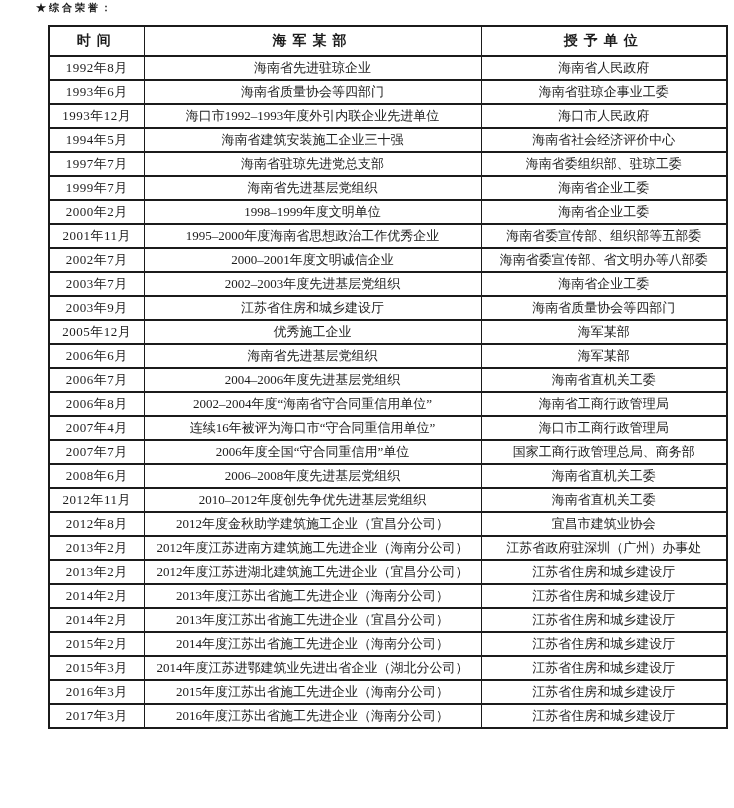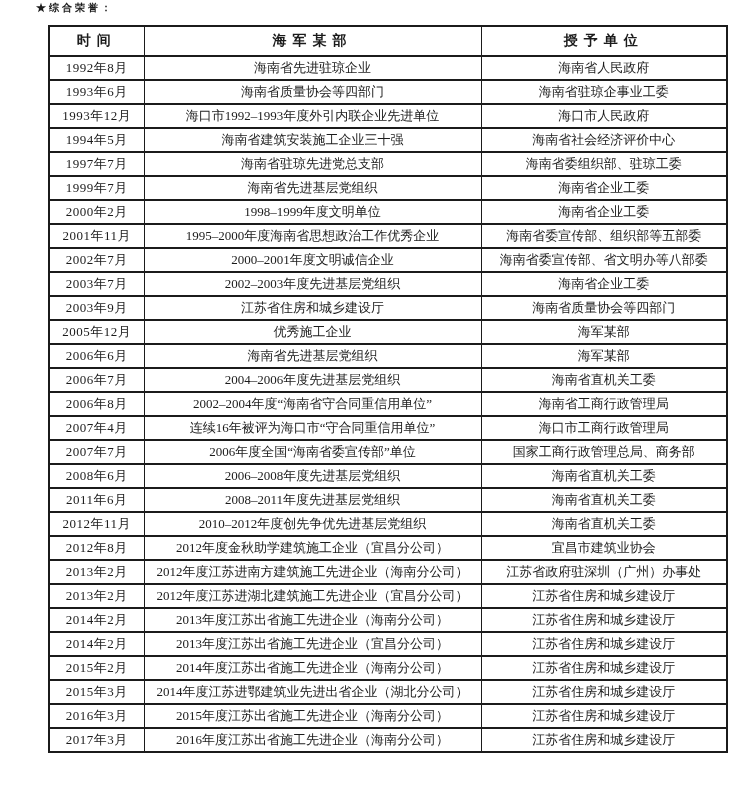--- a/index.html
+++ b/index.html
@@ -170,34 +170,29 @@
           <td data-name="cell-honor">2002–2004年度“海南省守合同重信用单位”</td>
           <td data-name="cell-unit">海南省工商行政管理局</td>
         </tr>
         <tr data-name="table-row">
           <td data-name="cell-date">2007年4月</td>
           <td data-name="cell-honor">连续16年被评为海口市“守合同重信用单位”</td>
           <td data-name="cell-unit">海口市工商行政管理局</td>
         </tr>
         <tr data-name="table-row">
           <td data-name="cell-date">2007年7月</td>
-          <td data-name="cell-honor">2006年度全国“海南省委宣传部”单位</td>
+          <td data-name="cell-honor">2006年度全国“守合同重信用”单位</td>
           <td data-name="cell-unit">国家工商行政管理总局、商务部</td>
         </tr>
         <tr data-name="table-row">
           <td data-name="cell-date">2008年6月</td>
           <td data-name="cell-honor">2006–2008年度先进基层党组织</td>
           <td data-name="cell-unit">海南省直机关工委</td>
         </tr>
         <tr data-name="table-row">
-          <td data-name="cell-date">2011年6月</td>
-          <td data-name="cell-honor">2008–2011年度先进基层党组织</td>
-          <td data-name="cell-unit">海南省直机关工委</td>
-        </tr>
-        <tr data-name="table-row">
           <td data-name="cell-date">2012年11月</td>
           <td data-name="cell-honor">2010–2012年度创先争优先进基层党组织</td>
           <td data-name="cell-unit">海南省直机关工委</td>
         </tr>
         <tr data-name="table-row">
           <td data-name="cell-date">2012年8月</td>
           <td data-name="cell-honor">2012年度金秋助学建筑施工企业（宜昌分公司）</td>
           <td data-name="cell-unit">宜昌市建筑业协会</td>
         </tr>
         <tr data-name="table-row">

